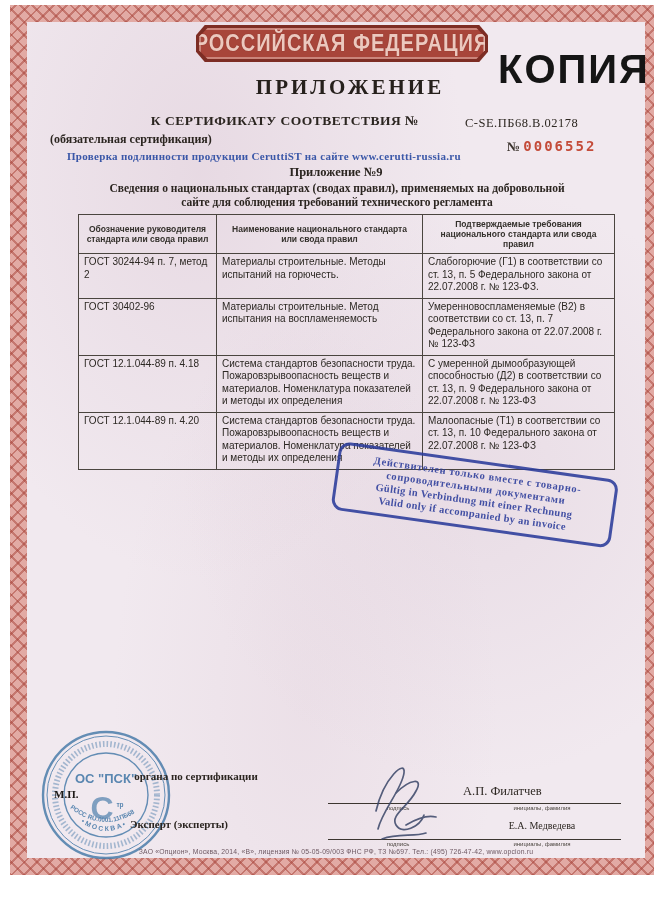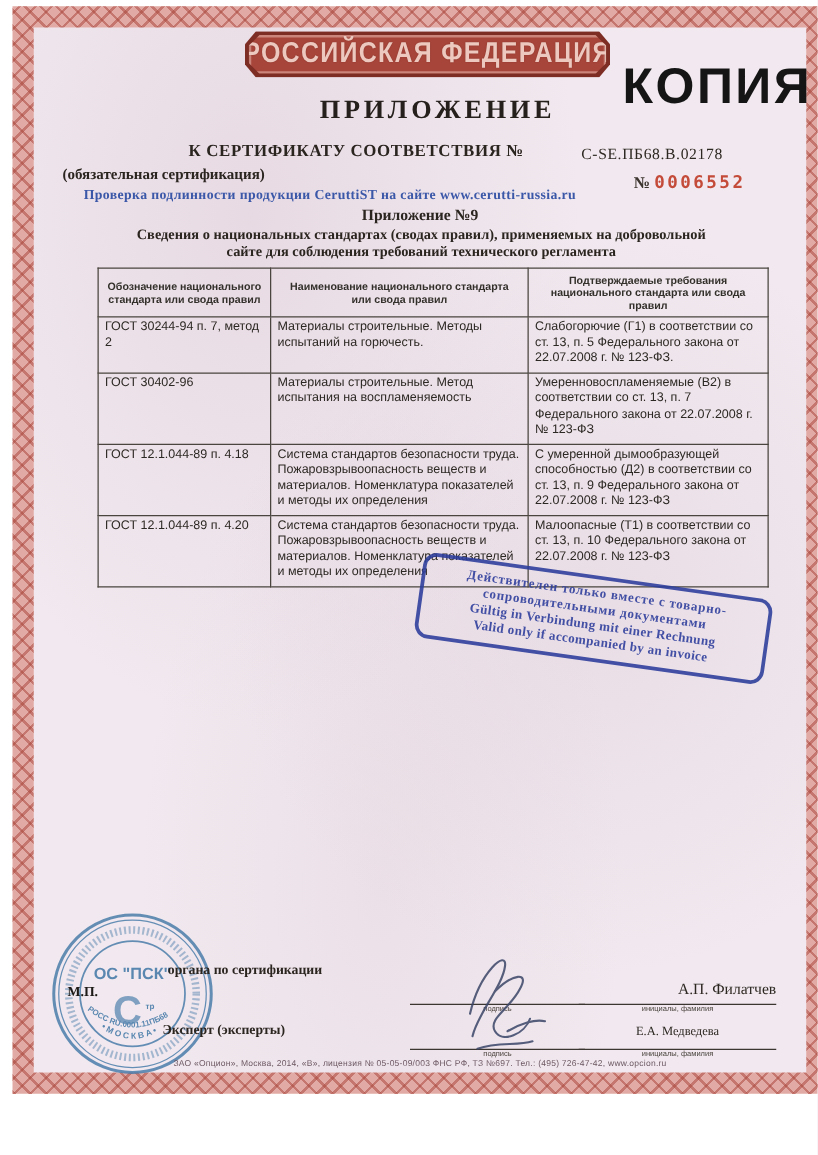--- a/index.html
+++ b/index.html
@@ -106,21 +106,21 @@
   .sigline{border-bottom:1px solid #3c3630;height:1px;}
   .sig1{left:318px;top:797px;width:140px;}
   .sig2{left:318px;top:833px;width:140px;}
   .nameline1{left:453px;top:797px;width:158px;}
   .nameline2{left:453px;top:833px;width:158px;}
   .sigcap{font-size:6px;color:#4a443e;text-align:center;font-family:"Liberation Sans",sans-serif;}
   .cap-sig1{left:318px;top:800px;width:140px;}
   .cap-sig2{left:318px;top:836px;width:140px;}
   .cap-name1{left:453px;top:800px;width:158px;}
   .cap-name2{left:453px;top:836px;width:158px;}
-  .name1{left:453px;top:779px;width:158px;text-align:right;font-size:12.5px;color:#2e2823;}
+  .name1{left:453px;top:779px;width:158px;text-align:left;font-size:12.5px;color:#2e2823;}
   .name2{left:453px;top:815px;width:158px;text-align:center;font-size:10px;color:#2e2823;}
   .mp-label{left:44px;top:783px;font-weight:bold;font-size:11px;color:#1d1a17;}
 
   .footer-line{
     left:0;top:843px;width:100%;text-align:center;
     font-family:"Liberation Sans", sans-serif;
     font-size:6.8px;color:#6d5862;letter-spacing:.2px;
   }
 
   .sig-scrawl{left:338px;top:748px;}
@@ -160,21 +160,21 @@
   </div>
 
   <table class="standards">
     <colgroup>
         <col class="c1">
         <col class="c2">
         <col class="c3">
       </colgroup>
     <thead>
       <tr>
-        <th>Обозначение национального стандарта или свода правил</th>
+        <th>Обозначение руководителя стандарта или свода правил</th>
         <th>Наименование национального стандарта или свода правил</th>
         <th>Подтверждаемые требования национального стандарта или свода правил</th>
       </tr>
     </thead>
     <tbody>
         <tr class="r1">
           <td>ГОСТ 30244-94 п. 7, метод 2</td>
           <td>Материалы строительные. Методы испытаний на горючесть.</td>
           <td>Слабогорючие (Г1) в соответствии со ст. 13, п. 5 Федерального закона от 22.07.2008 г. № 123-ФЗ.</td>
         </tr>

